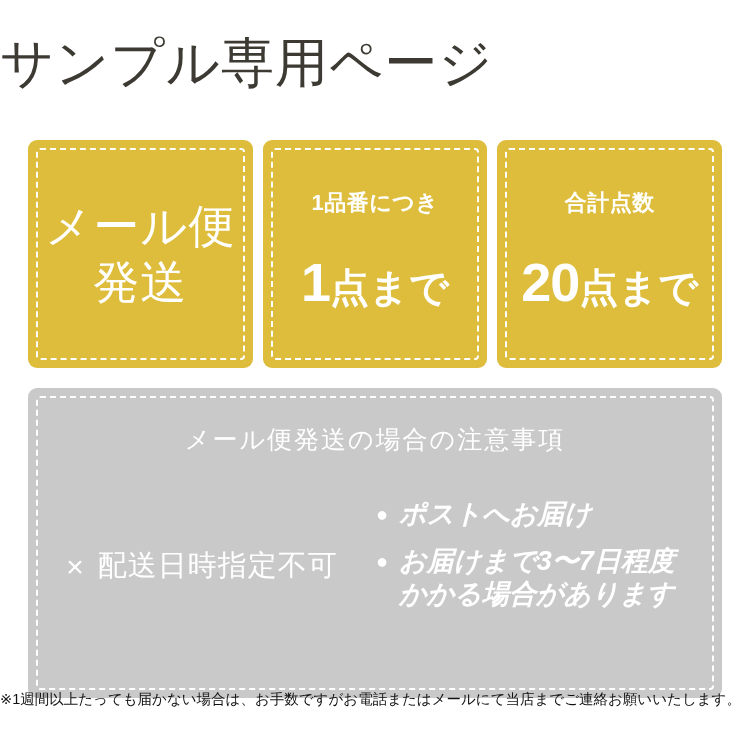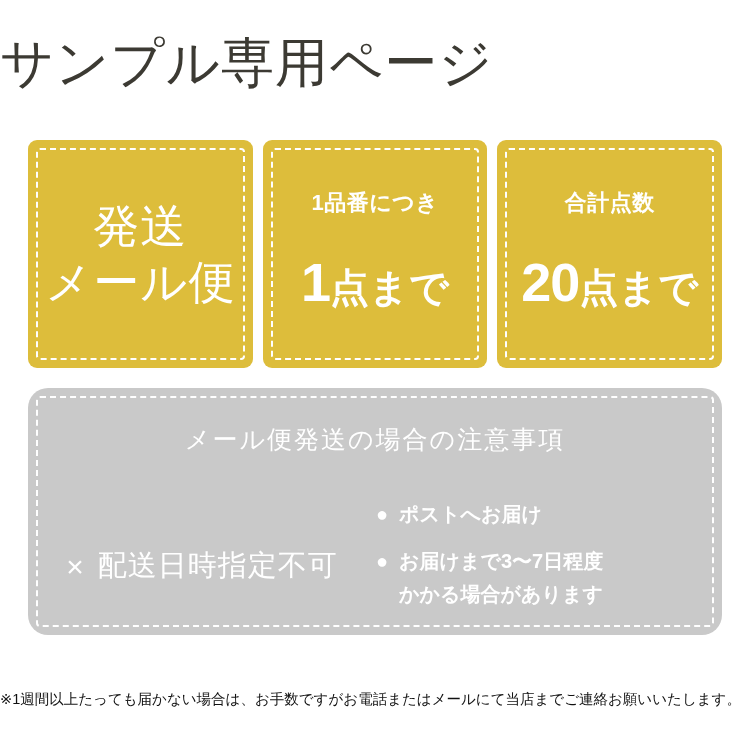--- a/index.html
+++ b/index.html
@@ -106,23 +106,23 @@
     font-size: 39px;
     letter-spacing: 0px;
   }
 
   
   #notice-panel {
     position: absolute;
     left: 28px;
     top: 388px;
     width: 694px;
-    height: 247px;
+    height: 310px;
     background: #c9c9c9;
-    border-radius: 20px;
+    border-radius: 9px;
     box-sizing: border-box;
   }
   #notice-panel .dash-frame {
     position: absolute;
     left: 8px;
     top: 8px;
     right: 8px;
     bottom: 8px;
     border: 2px dashed #ffffff;
     border-radius: 4px;
@@ -186,24 +186,25 @@
   .bullet-row:last-child {
     margin-bottom: 0;
   }
   .bullet-dot {
     font-size: 20px;
     line-height: 33px;
     margin-right: 11px;
     flex: 0 0 auto;
   }
   .bullet-text {
-    font-size: 20px;
+    font-size: 27px;
     line-height: 33px;
     font-weight: 700;
     letter-spacing: 0px;
+    font-style: italic;
   }
   .bullet-text .line2 {
     display: block;
   }
 
   
   #footnote {
     position: absolute;
     left: 0;
     top: 688px;
@@ -222,22 +223,22 @@
 
 <div id="page">
 
   <div id="page-title">サンプル専用ページ</div>
 
   <div id="cards-row">
 
     <div class="card">
       <span class="dash-frame"></span>
       <div class="card-inner">
+        <div class="card-headline">メール便</div>
         <div class="card-headline">発送</div>
-        <div class="card-headline">メール便</div>
       </div>
     </div>
 
     <div class="card">
       <span class="dash-frame"></span>
       <div class="card-inner">
         <div class="card-caption">1品番につき</div>
         <div class="card-value">
           <span class="num">1</span><span class="unit">点まで</span>
         </div>

